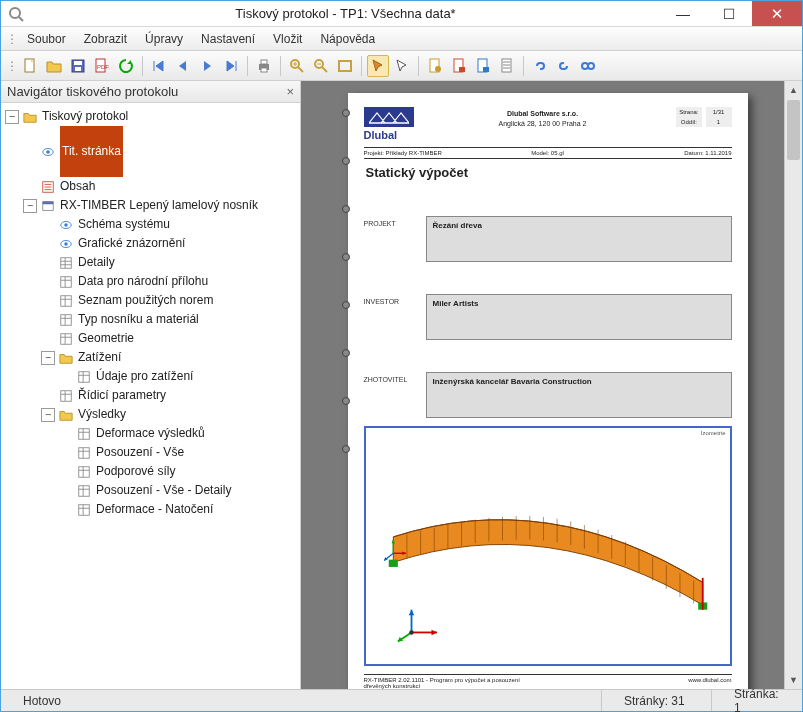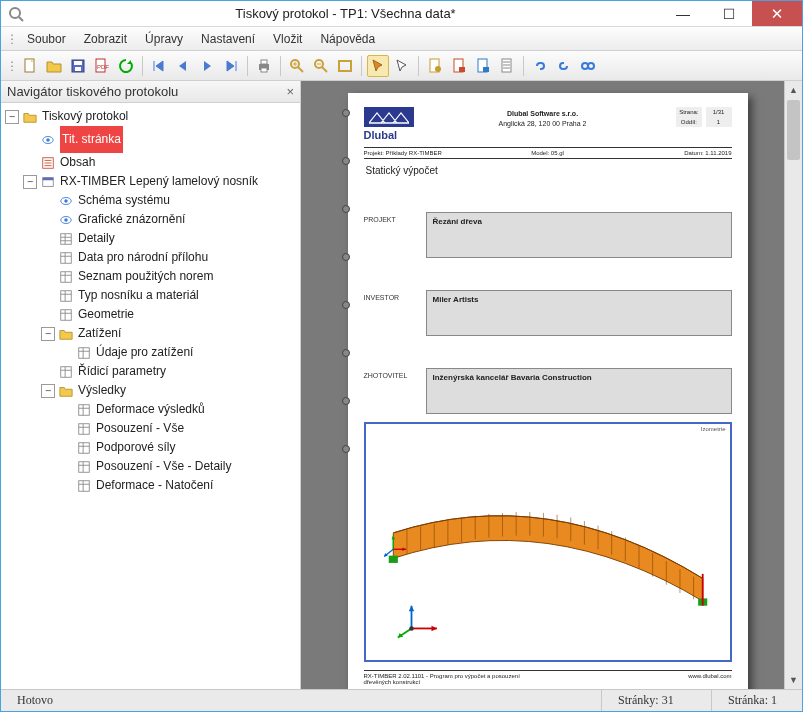--- a/index.html
+++ b/index.html
@@ -24,54 +24,54 @@
   .nav { width:300px; border-right:1px solid #d0d0d0; display:flex; flex-direction:column; background:#fff;}
   .navhdr { height:22px; background:linear-gradient(#f7f7f7,#e8e8e8); border-bottom:1px solid #d0d0d0; display:flex; align-items:center; padding:0 6px; font-size:13px; color:#333;}
   .navhdr .x { margin-left:auto; color:#666; font-family:Arial; }
   .tree { flex:1; overflow:auto; padding:4px 2px 4px 4px; font-size:12px; line-height:19px;}
   .row { display:flex; align-items:center; white-space:nowrap; }
   .tw { width:14px; height:14px; border:1px solid #9a9a9a; display:flex; align-items:center; justify-content:center; font-size:10px; line-height:10px; color:#555; margin-right:3px; font-family:Consolas,monospace;}
   .twsp { width:17px; display:inline-block;}
   .ic { width:16px; height:16px; display:flex; align-items:center; justify-content:center; margin-right:4px;}
   .ic svg { width:14px; height:14px;}
   .lbl {}
-  .sel { background:#ef4444; color:#fff; padding:4px 2px;}
+  .sel { background:#c2410c; color:#fff; padding:16px 2px;}
   .ind1 { padding-left:18px;} .ind2 { padding-left:36px;} .ind3{padding-left:54px;}
   
   .tree .row { position:relative;}
   .preview { flex:1; background:#7a7a7a; display:flex; position:relative;}
   .preview-inner { flex:1; overflow:auto; padding:12px 20px 40px 30px; position:relative;}
   .page { width:400px; background:#fff; margin:0 auto; box-shadow:4px 4px 8px rgba(0,0,0,.5); padding:14px 16px; font-size:8px; position:relative;}
   .phdr { display:flex; align-items:flex-start; gap:19px; border-bottom:1px solid #333; padding-bottom:6px;}
   .logo { width:60px;}
   .logo .box { width:50px; height:20px; background:#2b3a8f; display:flex; align-items:center; justify-content:center;}
   .logo .box svg{ width:40px; height:14px;}
   .logo .t { color:#2b3a8f; font-weight:bold; font-size:11px; margin-top:2px;}
   .pinfo { flex:1; font-size:7px; line-height:10px; text-align:center; padding-top:2px;}
   .pside { font-size:6px; text-align:right; line-height:10px; width:70px;}
   .pside span{ display:inline-block; background:#eee; min-width:26px; text-align:center; margin-left:2px;}
   .prow2 { display:flex; font-size:6px; border-bottom:1px solid #333; padding:2px 0;}
   .prow2 > div { flex:1;}
-  .sectitle { font-weight:normal; font-size:10px; padding:6px 0 4px 2px;}
+  .sectitle { font-weight:bold; font-size:13px; padding:6px 0 4px 2px;}
   .block { display:flex; margin-bottom:8px;margin-top:32px;}
   .blabel { width:62px; font-size:7px; padding-top:4px; color:#333;}
   .bbox { flex:1; height:46px; background:#ddd; border:1px solid #888; padding:4px 6px; font-size:8px; font-weight:bold;}
   .diagram { border:2px solid #4468c8; height:240px; position:relative; margin-top:4px; overflow:hidden;}
   .diagram .tag { position:absolute; top:2px; right:4px; font-size:6px; color:#555;}
   .diagram svg { position:absolute; inset:0; width:100%; height:100%;}
   .pfoot { display:flex; font-size:6px; border-top:1px solid #333; margin-top:8px; padding-top:2px;}
   .pfoot > div{ flex:1;}
   .binder { position:absolute; left:-6px; top:16px; bottom:40px; width:8px; display:flex; flex-direction:column; align-items:center; gap:40px;}
   .hole { width:8px; height:8px; border-radius:50%; background:#888; border:1px solid #444;}
   .vscroll { width:18px; background:#e9e9e9; border-left:1px solid #c8c8c8; display:flex; flex-direction:column;}
   .sbtn { height:18px; display:flex; align-items:center; justify-content:center; color:#555; font-size:9px;}
   .sthumb { flex:0 0 60px; background:#c4c4c4; margin:1px 2px; border-radius:2px;}
   .sspace { flex:1;}
   .status { height:22px; background:#eaeaea; border-top:1px solid #c8c8c8; display:flex; align-items:center; font-size:12px; color:#333;}
-  .scell { padding:0 16px; border-right:1px solid #c8c8c8; height:100%; display:flex; align-items:center;font-family:Liberation Serif, serif;}
+  .scell { padding:0 22px; border-right:1px solid #c8c8c8; height:100%; display:flex; align-items:center;}
   .scell.first{ flex:1; border-left:none;}
 </style>
 </head>
 <body>
 
 <div class="window">
 
   <div class="titlebar">
     <div class="icon">
       <svg width="16" height="16" viewBox="0 0 16 16">

